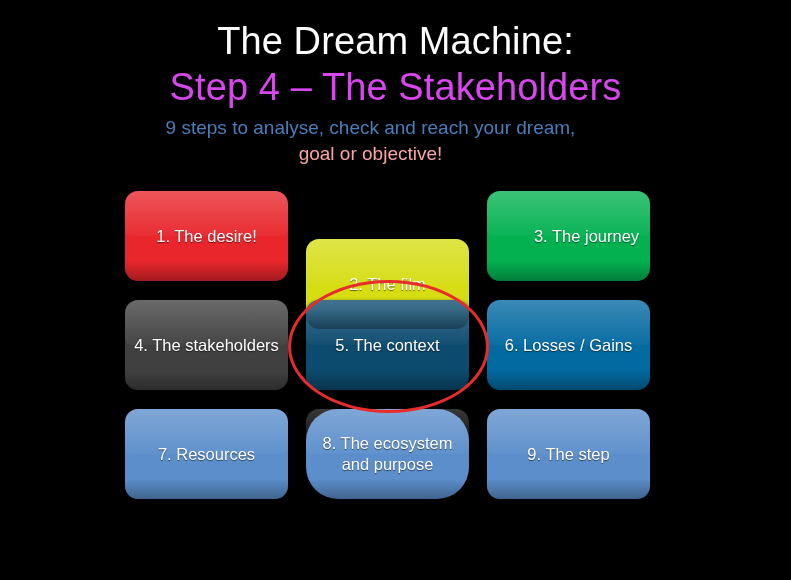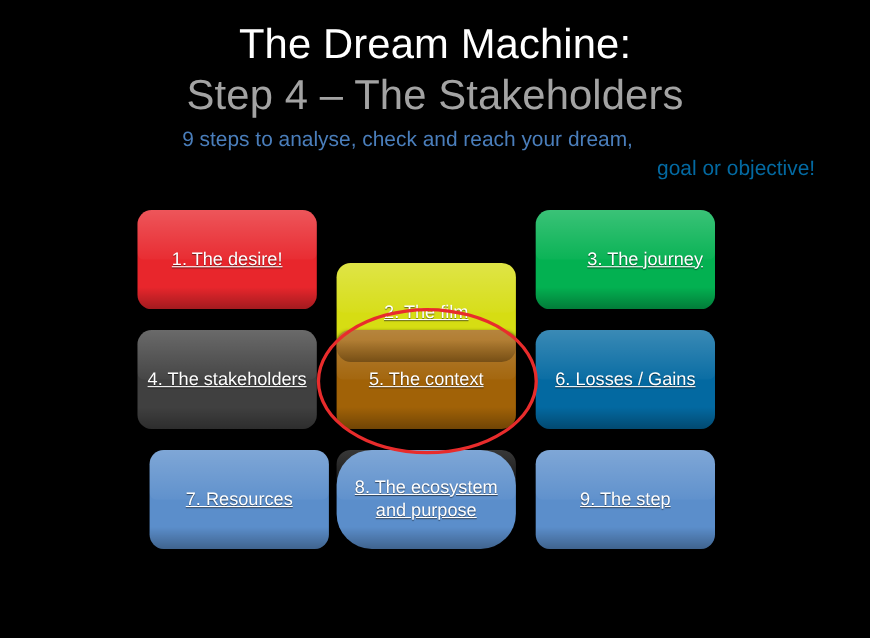--- a/index.html
+++ b/index.html
@@ -70,21 +70,20 @@
     display: flex;
     align-items: center;
     justify-content: center;
     text-align: center;
     color: #ffffff;
     font-size: 16.5px;
     line-height: 21px;
     padding: 4px 8px;
     box-shadow: 0 3px 5px rgba(0,0,0,0.85), 2px 3px 4px rgba(0,0,0,0.7);
     text-shadow: 0 1px 1px rgba(0,0,0,0.55);
-    text-decoration: underline;
   }
   .box .lbl { position: relative; z-index: 3; }
   
   .box::before {
     content: "";
     position: absolute;
     left: 0; top: 0; right: 0; height: 50%;
     border-radius: 13px 13px 6px 6px;
     background: linear-gradient(to bottom, rgba(255,255,255,0.22), rgba(255,255,255,0.03));
     pointer-events: none;
@@ -123,51 +122,51 @@
     pointer-events: none;
   }
 </style>
 </head>
 <body>
 
 <div id="slide" style="background: rgb(0, 0, 0);">
 
   <div class="title-block">
     <div class="title-line" style="color: rgb(255, 255, 255);">The Dream Machine:</div>
-    <div class="title-line" style="color: #a3a3a3;">Step 4 – The Stakeholders</div>
+    <div class="title-line" style="color: #d946ef;">Step 4 – The Stakeholders</div>
   </div>
 
   <div class="subtitle-block">
     <div class="subtitle-line" style="color: rgb(74, 126, 187);">9 steps to analyse, check and reach your dream,</div>
-    <div class="subtitle-line" style="color: #0369a1; text-align: right;">goal or objective!</div>
+    <div class="subtitle-line" style="color: #fca5a5;">goal or objective!</div>
   </div>
 
   <div class="grid">
 
     <div class="box c0 r0" style="background: rgb(232, 38, 44);">
       <span class="lbl">1. The desire!</span>
     </div>
     <div class="box c1 r0" style="background: rgb(214, 221, 19); margin-top: 48px;">
       <span class="lbl">2. The film</span>
     </div>
     <div class="box c2 r0" style="background: rgb(3, 177, 81); padding-left: 44px;">
       <span class="lbl">3. The journey</span>
     </div>
 
     <div class="box c0 r1" style="background: #404040;">
       <span class="lbl">4. The stakeholders</span>
     </div>
-    <div class="box c1 r1" style="background: #a16207;">
+    <div class="box c1 r1" style="background: #0c4a6e;">
       <span class="lbl">5. The context</span>
     </div>
     <div class="box c2 r1" style="background: #0369a1;">
       <span class="lbl">6. Losses / Gains</span>
     </div>
 
-    <div class="box c0 r2" style="background: rgb(91, 142, 203); margin-left: 11px;">
+    <div class="box c0 r2" style="background: rgb(91, 142, 203);">
       <span class="lbl">7. Resources</span>
     </div>
     <div class="box c1 r2" style="background: rgb(91, 142, 203); border-radius: 32px;">
       <span class="lbl">8. The ecosystem and purpose</span>
     </div>
     <div class="box c2 r2" style="background: rgb(91, 142, 203);">
       <span class="lbl">9. The step</span>
     </div>
 
   </div>

